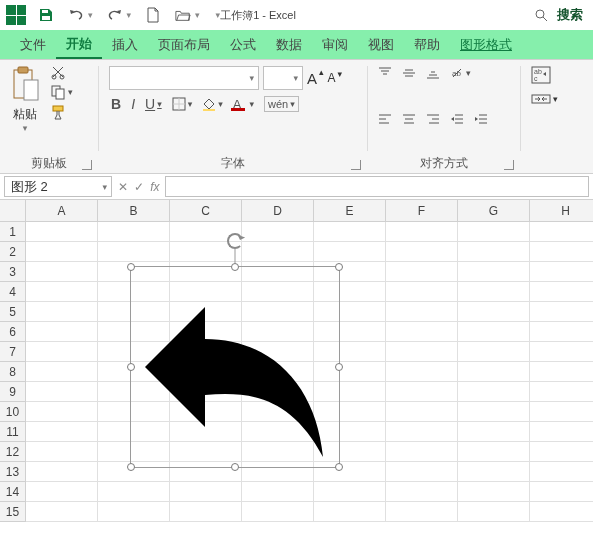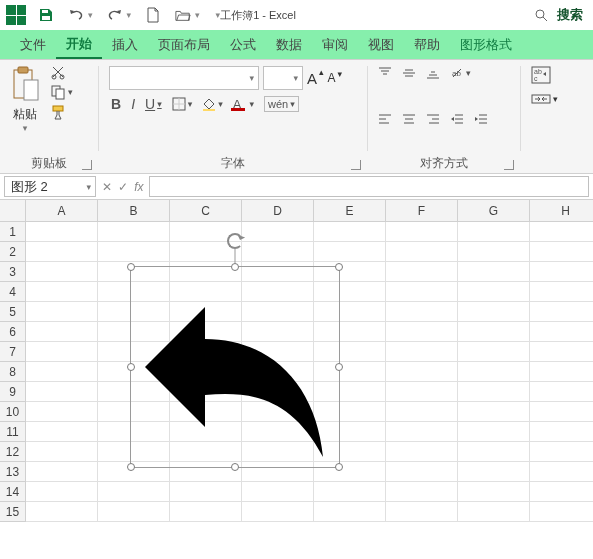--- a/index.html
+++ b/index.html
@@ -10,21 +10,21 @@
   .app-icon div { background: #107c41; }
   .qat { display: flex; align-items: center; gap: 14px; color: #6b6b6b; }
   .qat .chev { font-size: 9px; color: #888; margin-left: -10px; }
   .doc-title { margin-left: 0; font-size: 11px; color: #444; }
   .title-spacer { flex: 1; }
   .search-box { display: flex; align-items: center; gap: 8px; padding: 4px 10px 4px 8px; border-left: 0; color: #14532d; font-size: 13px; font-weight: bold; }
   
   .tabs-row { height: 30px; display: flex; align-items: stretch; padding-left: 10px; border-bottom: 1px solid #d0d0d0; background: #86efac; }
   .tab { display: flex; align-items: center; padding: 0 10px; font-size: 13px; color: #444; cursor: pointer; }
   .tab.active { border-bottom: 2px solid #107c41; font-weight: 600; color: #107c41; font-family: Liberation Serif, serif; }
-  .tab.ctx { color: #107c41; }
+  .tab.ctx { color: #107c41; text-decoration: underline; }
   
   .ribbon { height: 114px; display: flex; background: #f5f5f5; border-bottom: 1px solid #d0d0d0; }
   .group { display: flex; flex-direction: column; padding: 4px 6px 0 6px; }
   .group-body { flex: 1; display: flex; align-items: flex-start; }
   .group-label { height: 20px; line-height: 20px; text-align: center; font-size: 12px; color: #555; position: relative; }
   .group-label .dlg { position: absolute; right: 0; bottom: 3px; width: 10px; height: 10px; border: 1px solid #8c8c8c; border-top: 0; border-left: 0; }
   .sep { width: 1px; background: #dcdcdc; margin: 6px 0 22px 0; }
   
   .clip-big { display: flex; flex-direction: column; align-items: center; padding: 2px 4px; }
   .clip-small { display: grid; grid-template-rows: repeat(3,1fr); gap: 4px; margin-left: 6px; align-content: start; }
@@ -36,21 +36,21 @@
   .combo::after { content: "▾"; position: absolute; right: 4px; top: 50%; transform: translateY(-50%); font-size: 9px; color: #777; }
   .font-row2 { display: flex; align-items: center; gap: 10px; color: #555; padding-left: 2px; }
   .btn-mini { display: inline-flex; align-items: center; gap: 2px; cursor: pointer; }
   
   .align-body { display: grid; grid-template-rows: 1fr 1fr; gap: 6px; padding: 2px 4px; }
   .align-row { display: flex; align-items: center; gap: 10px; color: #555; }
   
   .wrap-body { display: flex; flex-direction: column; gap: 6px; padding: 2px 4px; }
   
   .fx-row { height: 26px; display: flex; align-items: stretch; border-bottom: 1px solid #d0d0d0; }
-  .name-box { width: 92px; border: 1px solid #c0c0c0; margin: 2px 0 2px 4px; display: flex; align-items: center; padding: 0 36px 0 6px; position: relative; font-size: 13px; }
+  .name-box { width: 108px; border: 1px solid #c0c0c0; margin: 2px 0 2px 4px; display: flex; align-items: center; padding: 0 36px 0 6px; position: relative; font-size: 13px; }
   .name-box::after { content: "▾"; position: absolute; right: 4px; font-size: 9px; color: #777; }
   .fx-btns { display: flex; align-items: center; gap: 6px; padding: 0 6px; color: #8a8a8a; }
   .fx-bar { flex: 1; border: 1px solid #c0c0c0; margin: 2px 4px 2px 0; }
   
   .sheet { position: relative; }
   .corner { position: absolute; left: 0; top: 0; width: 26px; height: 22px; background: #f3f3f3; border-right: 1px solid #d0d0d0; border-bottom: 1px solid #d0d0d0; }
   .col-headers { position: absolute; left: 26px; top: 0; height: 22px; display: flex; }
   .col-h { width: 72px; height: 22px; background: #f3f3f3; border-right: 1px solid #d0d0d0; border-bottom: 1px solid #d0d0d0; display: flex; align-items: center; justify-content: center; font-size: 12px; color: #444; }
   .row-headers { position: absolute; left: 0; top: 22px; width: 26px; }
   .row-h { height: 20px; background: #f3f3f3; border-right: 1px solid #d0d0d0; border-bottom: 1px solid #d0d0d0; display: flex; align-items: center; justify-content: center; font-size: 12px; color: #444; }

